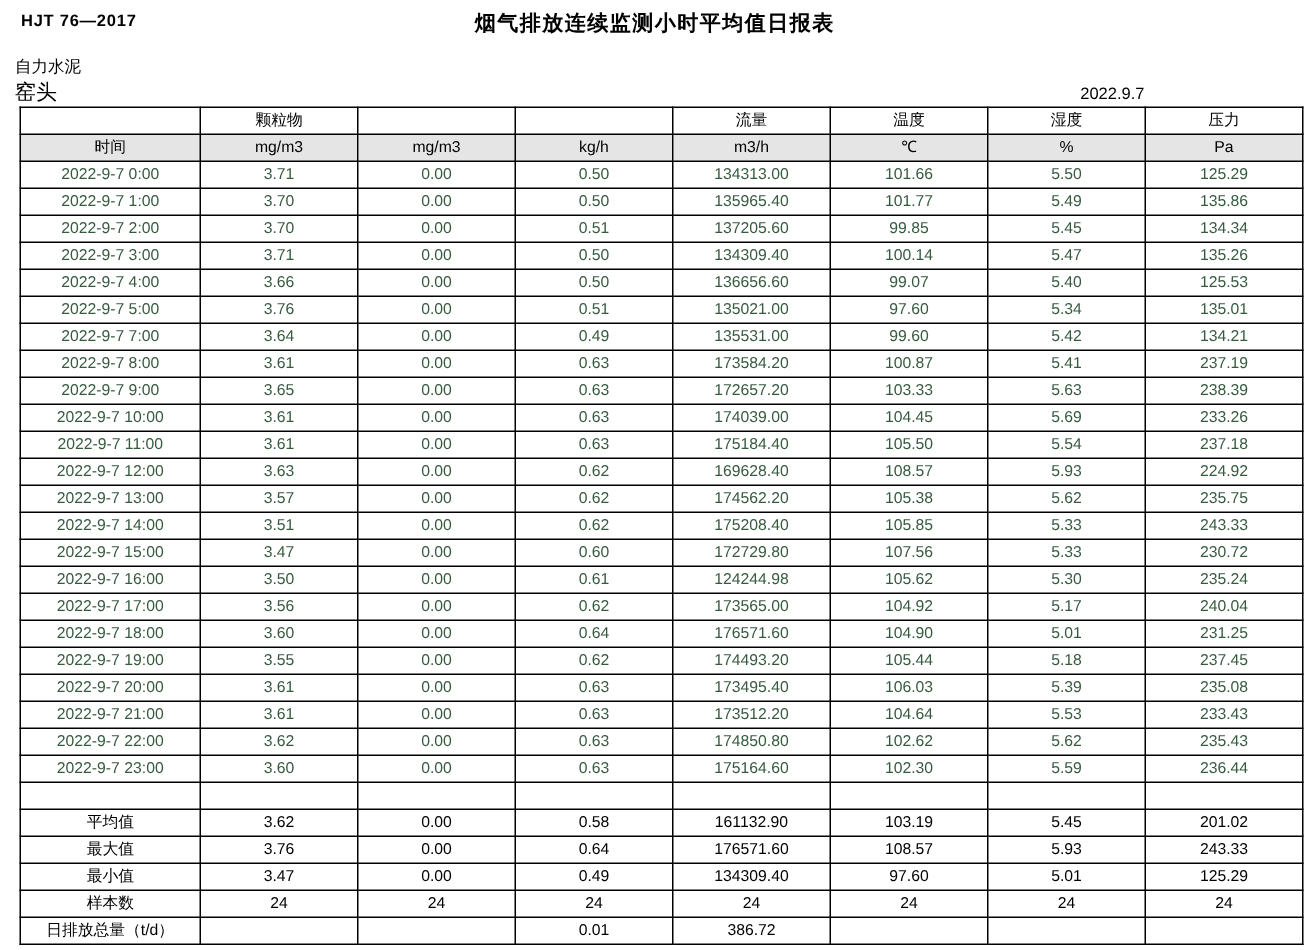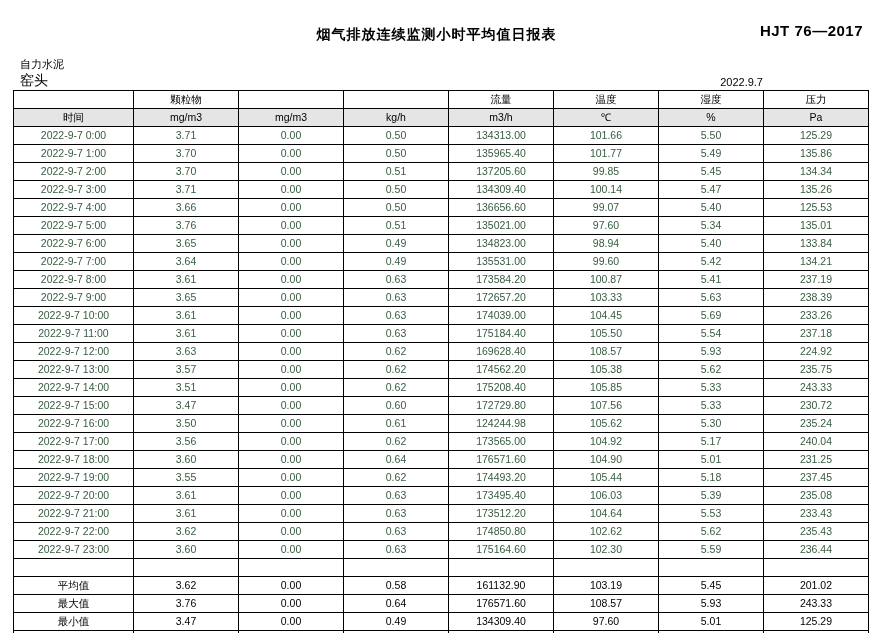--- a/index.html
+++ b/index.html
@@ -17,38 +17,37 @@
     overflow: hidden;
   }
   .page {
     position: relative;
     width: 873px;
     height: 633px;
     box-sizing: border-box;
     padding: 6px 10px 0 10px;
   }
   .std-code {
-    font-size: 15px;
+    font-size: 11px;
     font-weight: bold;
     letter-spacing: 0.5px;
     margin-left: 4px;
-    margin-top: 16px;
-    text-align: right;
+    margin-top: 2px;
   }
   .title {
     text-align: center;
     font-size: 14px;
     font-weight: bold;
     margin-top: -13px;
     letter-spacing: 1px;
     font-family: Liberation Mono, monospace;
   }
   .meta-row {
     margin-top: 12px;
-    margin-left: 10px;
+    margin-left: 0;
     font-size: 11px;
     line-height: 16px;
     position: relative;
     height: 34px;
   }
   .meta-company {
     font-size: 11px;
   }
   .meta-unit {
     font-size: 14px;
@@ -208,30 +207,20 @@
           <td class="first">2022-9-7 5:00</td>
           <td>3.76</td>
           <td>0.00</td>
           <td>0.51</td>
           <td>135021.00</td>
           <td>97.60</td>
           <td>5.34</td>
           <td>135.01</td>
         </tr>
         <tr class="data-row">
-          <td class="first">2022-9-7 6:00</td>
-          <td>3.65</td>
-          <td>0.00</td>
-          <td>0.49</td>
-          <td>134823.00</td>
-          <td>98.94</td>
-          <td>5.40</td>
-          <td>133.84</td>
-        </tr>
-        <tr class="data-row">
           <td class="first">2022-9-7 7:00</td>
           <td>3.64</td>
           <td>0.00</td>
           <td>0.49</td>
           <td>135531.00</td>
           <td>99.60</td>
           <td>5.42</td>
           <td>134.21</td>
         </tr>
         <tr class="data-row">

